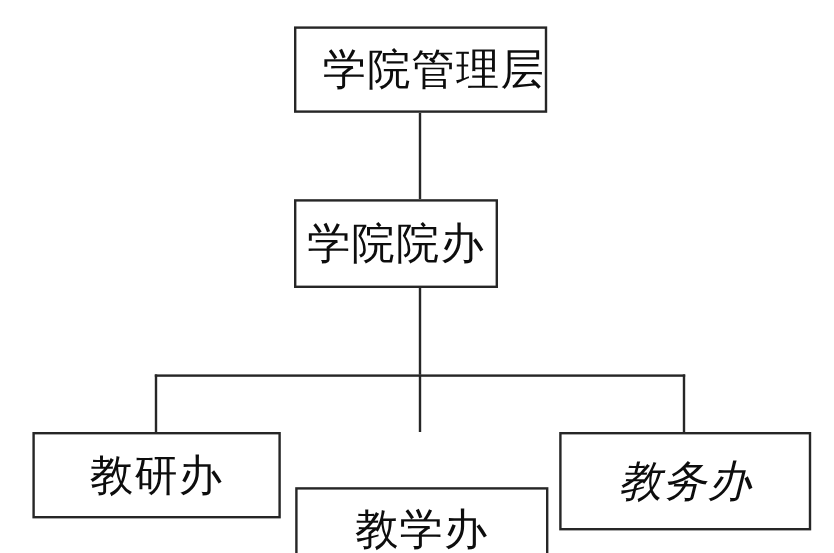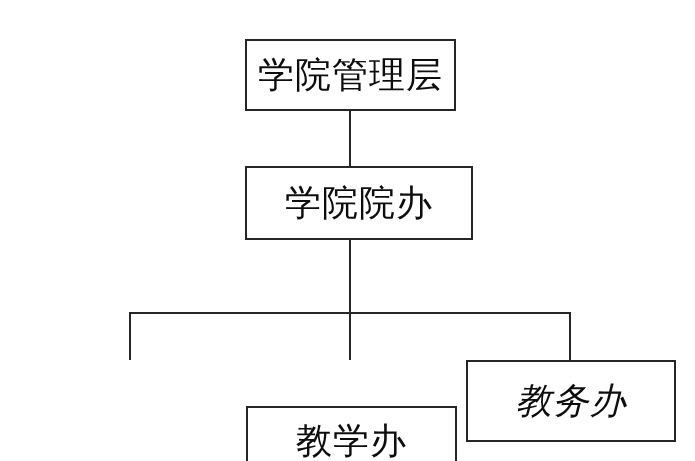--- a/index.html
+++ b/index.html
@@ -21,22 +21,22 @@
     border: 2px solid #262626;
     background: #ffffff;
     display: flex;
     align-items: center;
     justify-content: center;
     font-size: 36px;
     color: #0d0d0d;
     letter-spacing: 1px;
     white-space: nowrap;
   }
-  .node-top    { left: 245px; top: 39px;  width: 211px; height: 72px; }
-  .node-mid    { left: 245px; top: 166px; width: 228px; height: 74px; justify-content: center; }
+  .node-top    { left: 245px; top: 22px;  width: 211px; height: 72px; justify-content: flex-end; }
+  .node-mid    { left: 245px; top: 166px; width: 170px; height: 74px; justify-content: center; }
   .node-b1     { left: 27px;  top: 360px; width: 207px; height: 72px; }
   .node-b2     { left: 246px; top: 360px; width: 211px; height: 71px; margin-top: 46px; }
   .node-b3     { left: 466px; top: 360px; width: 210px; height: 82px; font-style: italic; }
   .edge {
     position: absolute;
     background: #262626;
   }
   .edge-v-top-mid    { left: 349px; top: 94px;  width: 2px;   height: 72px; }
   .edge-v-mid-branch { left: 349px; top: 240px; width: 2px;   height: 72px; }
   .edge-h-branch     { left: 129px; top: 312px; width: 442px; height: 2px;  }
@@ -57,20 +57,23 @@
   <div class="edge edge-v-right"></div>
 
   <div class="node node-top">
     <span>学院管理层</span>
   </div>
 
   <div class="node node-mid">
     <span>学院院办</span>
   </div>
 
+  <div class="node node-b1">
+    <span>教研办</span>
+  </div>
 
   <div class="node node-b2">
     <span>教学办</span>
   </div>
 
   <div class="node node-b3">
     <span>教务办</span>
   </div>
 
 </div>

